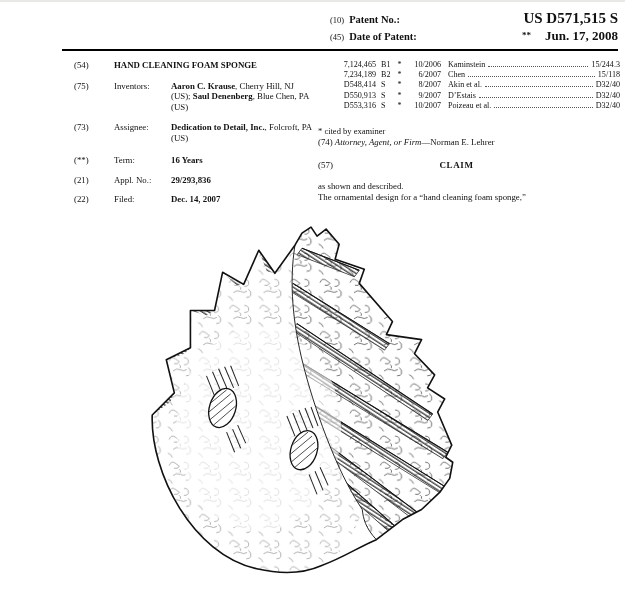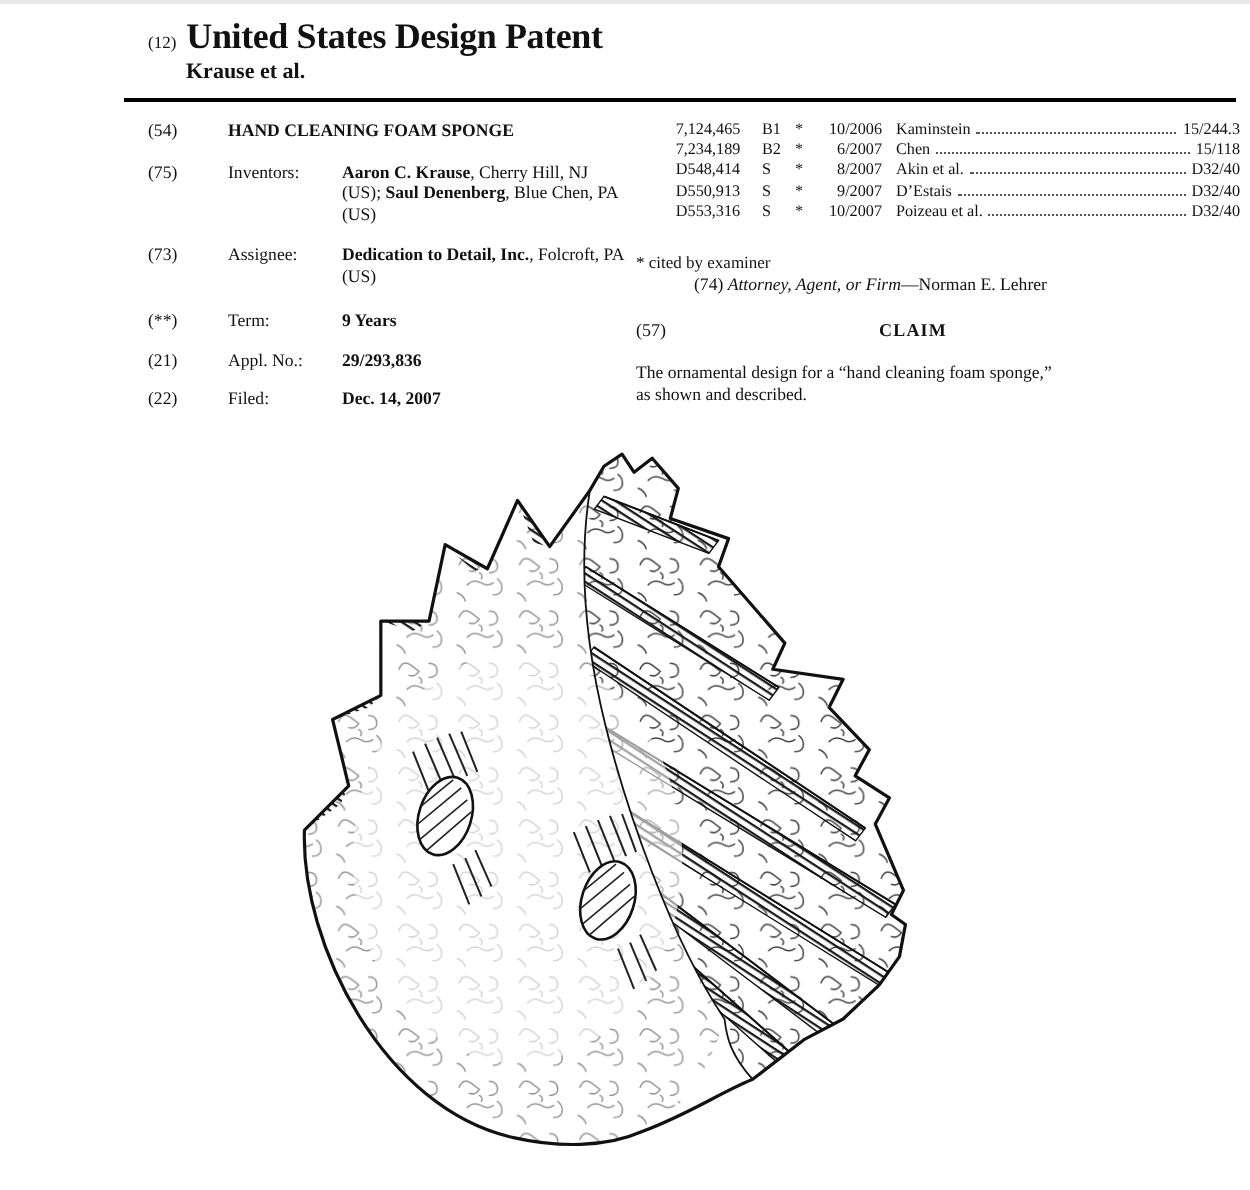--- a/index.html
+++ b/index.html
@@ -25,50 +25,55 @@
   .col-left { position:absolute; left:74px; top:58px; width:242px; font-size:8.8px; line-height:1.2; }
   .f-row { display:flex; margin-bottom:10px; }
   .f-code { width:40px; flex:none; }
   .f-lbl { width:57px; flex:none; }
   .f-val { flex:1; }
   .b { font-weight:700; }
   
   .col-right { position:absolute; left:318px; top:58px; width:302px; font-size:8.1px; line-height:1.2; }
   .ref-table { margin-left:14px; }
   .ref-row { display:flex; align-items:baseline; margin-bottom:0.5px; }
-  .r-num { width:44px; flex:none; text-align:center; }
+  .r-num { width:44px; flex:none; text-align:right; }
   .r-kind { width:14px; flex:none; margin-left:5px; }
   .r-star { width:9px; flex:none; text-align:center; }
   .r-date { width:37px; flex:none; text-align:right; margin-right:7px; }
   .r-name { flex:none; white-space:nowrap; }
   .r-leader { flex:1; border-bottom:1.4px dotted #555; margin:0 3px 2px 3px; min-width:8px; }
   .r-cls { flex:none; text-align:center; white-space:nowrap; }
   .cited { margin-top:15px; font-size:8.5px; }
   .examiner { margin-top:13px; font-size:8.8px; }
-  .attorney { font-size:8.8px; margin-top:1px;margin-left:29px; }
+  .attorney { font-size:8.8px; margin-top:1px; }
   .it { font-style:italic; }
   .claim-hdr { display:flex; margin-top:13px; font-size:9px; }
   .claim-title { flex:1; text-align:center; font-weight:700; letter-spacing:0.6px; margin-right:40px; }
   .claim-text { margin-top:10px; font-size:8.8px; line-height:1.3; white-space:nowrap; }
   
   .figure-wrap { position:absolute; left:106px; top:221px; width:402px; height:372px; }
 </style>
 </head>
 <body>
 
 <div class="page">
 
-  <div class="hdr-left">
-    <div class="hdr-title-row">
-      <span class="code-sm">(12)</span>
-      <span class="main-title">United States Design Patent</span>
-    </div>
-    <div class="authors">Krause et al.</div>
-  </div>
-
+
+  <div class="hdr-right">
+    <div class="hdr-right-row">
+      <span class="code-sm">(10)</span>
+      <span class="hdr-lbl">Patent No.:</span>
+      <span class="hdr-val-no">US D571,515 S</span>
+    </div>
+    <div class="hdr-right-row">
+      <span class="code-sm">(45)</span>
+      <span class="hdr-lbl">Date of Patent:</span>
+      <span class="hdr-val-date"><span class="date-stars">**</span><span>Jun. 17, 2008</span></span>
+    </div>
+  </div>
 
   <div class="rule"></div>
 
   <div class="col-left">
     <div class="f-row">
       <span class="f-code">(54)</span>
       <span class="f-val b">HAND CLEANING FOAM SPONGE</span>
     </div>
     <div class="f-row">
       <span class="f-code">(75)</span>
@@ -83,21 +88,21 @@
       <span class="f-code">(73)</span>
       <span class="f-lbl">Assignee:</span>
       <span class="f-val">
         <span class="b">Dedication to Detail, Inc.</span><span>, Folcroft, PA</span><br>
         <span>(US)</span>
       </span>
     </div>
     <div class="f-row" style="margin-bottom:9px;">
       <span class="f-code">(**)</span>
       <span class="f-lbl">Term:</span>
-      <span class="f-val b">9 Years</span>
+      <span class="f-val b">16 Years</span>
     </div>
     <div class="f-row" style="margin-bottom:9px;">
       <span class="f-code">(21)</span>
       <span class="f-lbl">Appl. No.:</span>
       <span class="f-val b">29/293,836</span>
     </div>
     <div class="f-row">
       <span class="f-code">(22)</span>
       <span class="f-lbl">Filed:</span>
       <span class="f-val b">Dec. 14, 2007</span>
@@ -152,22 +157,22 @@
         <span class="r-cls">D32/40</span>
       </div>
     </div>
     <div class="cited">* cited by examiner</div>
     <div class="attorney"><span>(74)</span> <span class="it">Attorney, Agent, or Firm</span><span>—Norman E. Lehrer</span></div>
     <div class="claim-hdr">
       <span>(57)</span>
       <span class="claim-title">CLAIM</span>
     </div>
     <div class="claim-text">
+      <div>as shown and described.</div>
       <div>The ornamental design for a “hand cleaning foam sponge,”</div>
-      <div>as shown and described.</div>
     </div>
   </div>
 
   <div class="figure-wrap">
     <svg viewBox="0 0 400 370" width="402" height="372">
       <defs>
         <pattern id="tex" width="30" height="26" patternUnits="userSpaceOnUse">
           <g stroke="#2e2e2e" stroke-width="0.75" fill="none" stroke-linecap="round">
             <path d="M3 7 q2 -5 6 -2 t4 3 q-2 3 -5 2"></path>
             <path d="M18 4 q4 0 4 4 q0 3 -4 3"></path>

